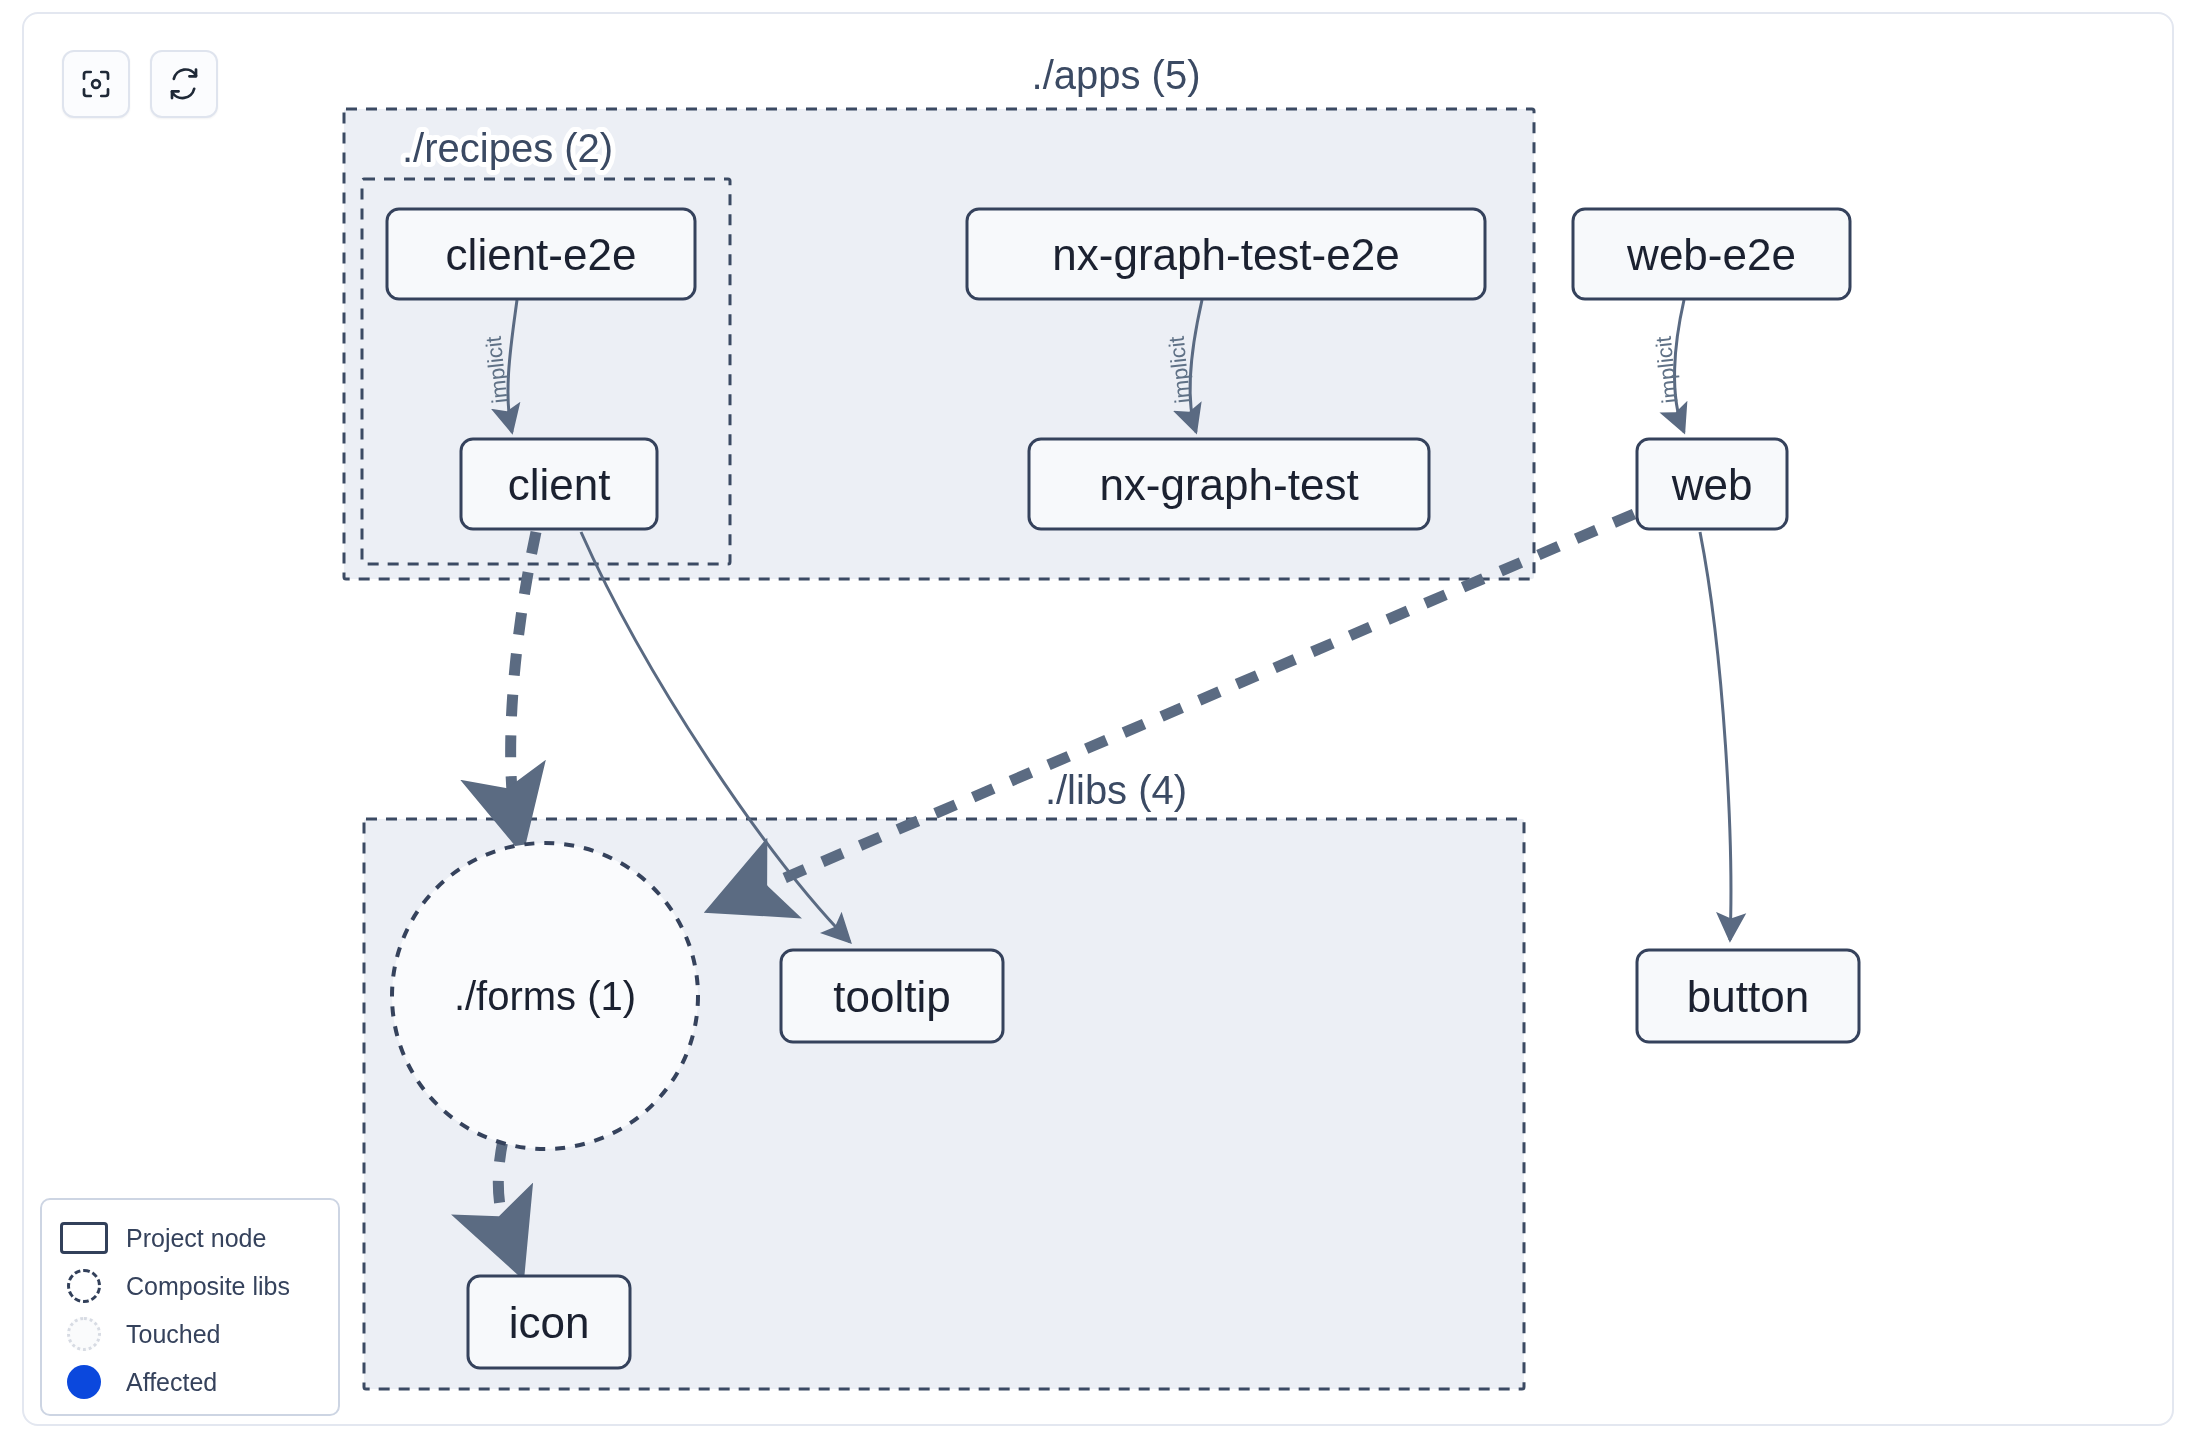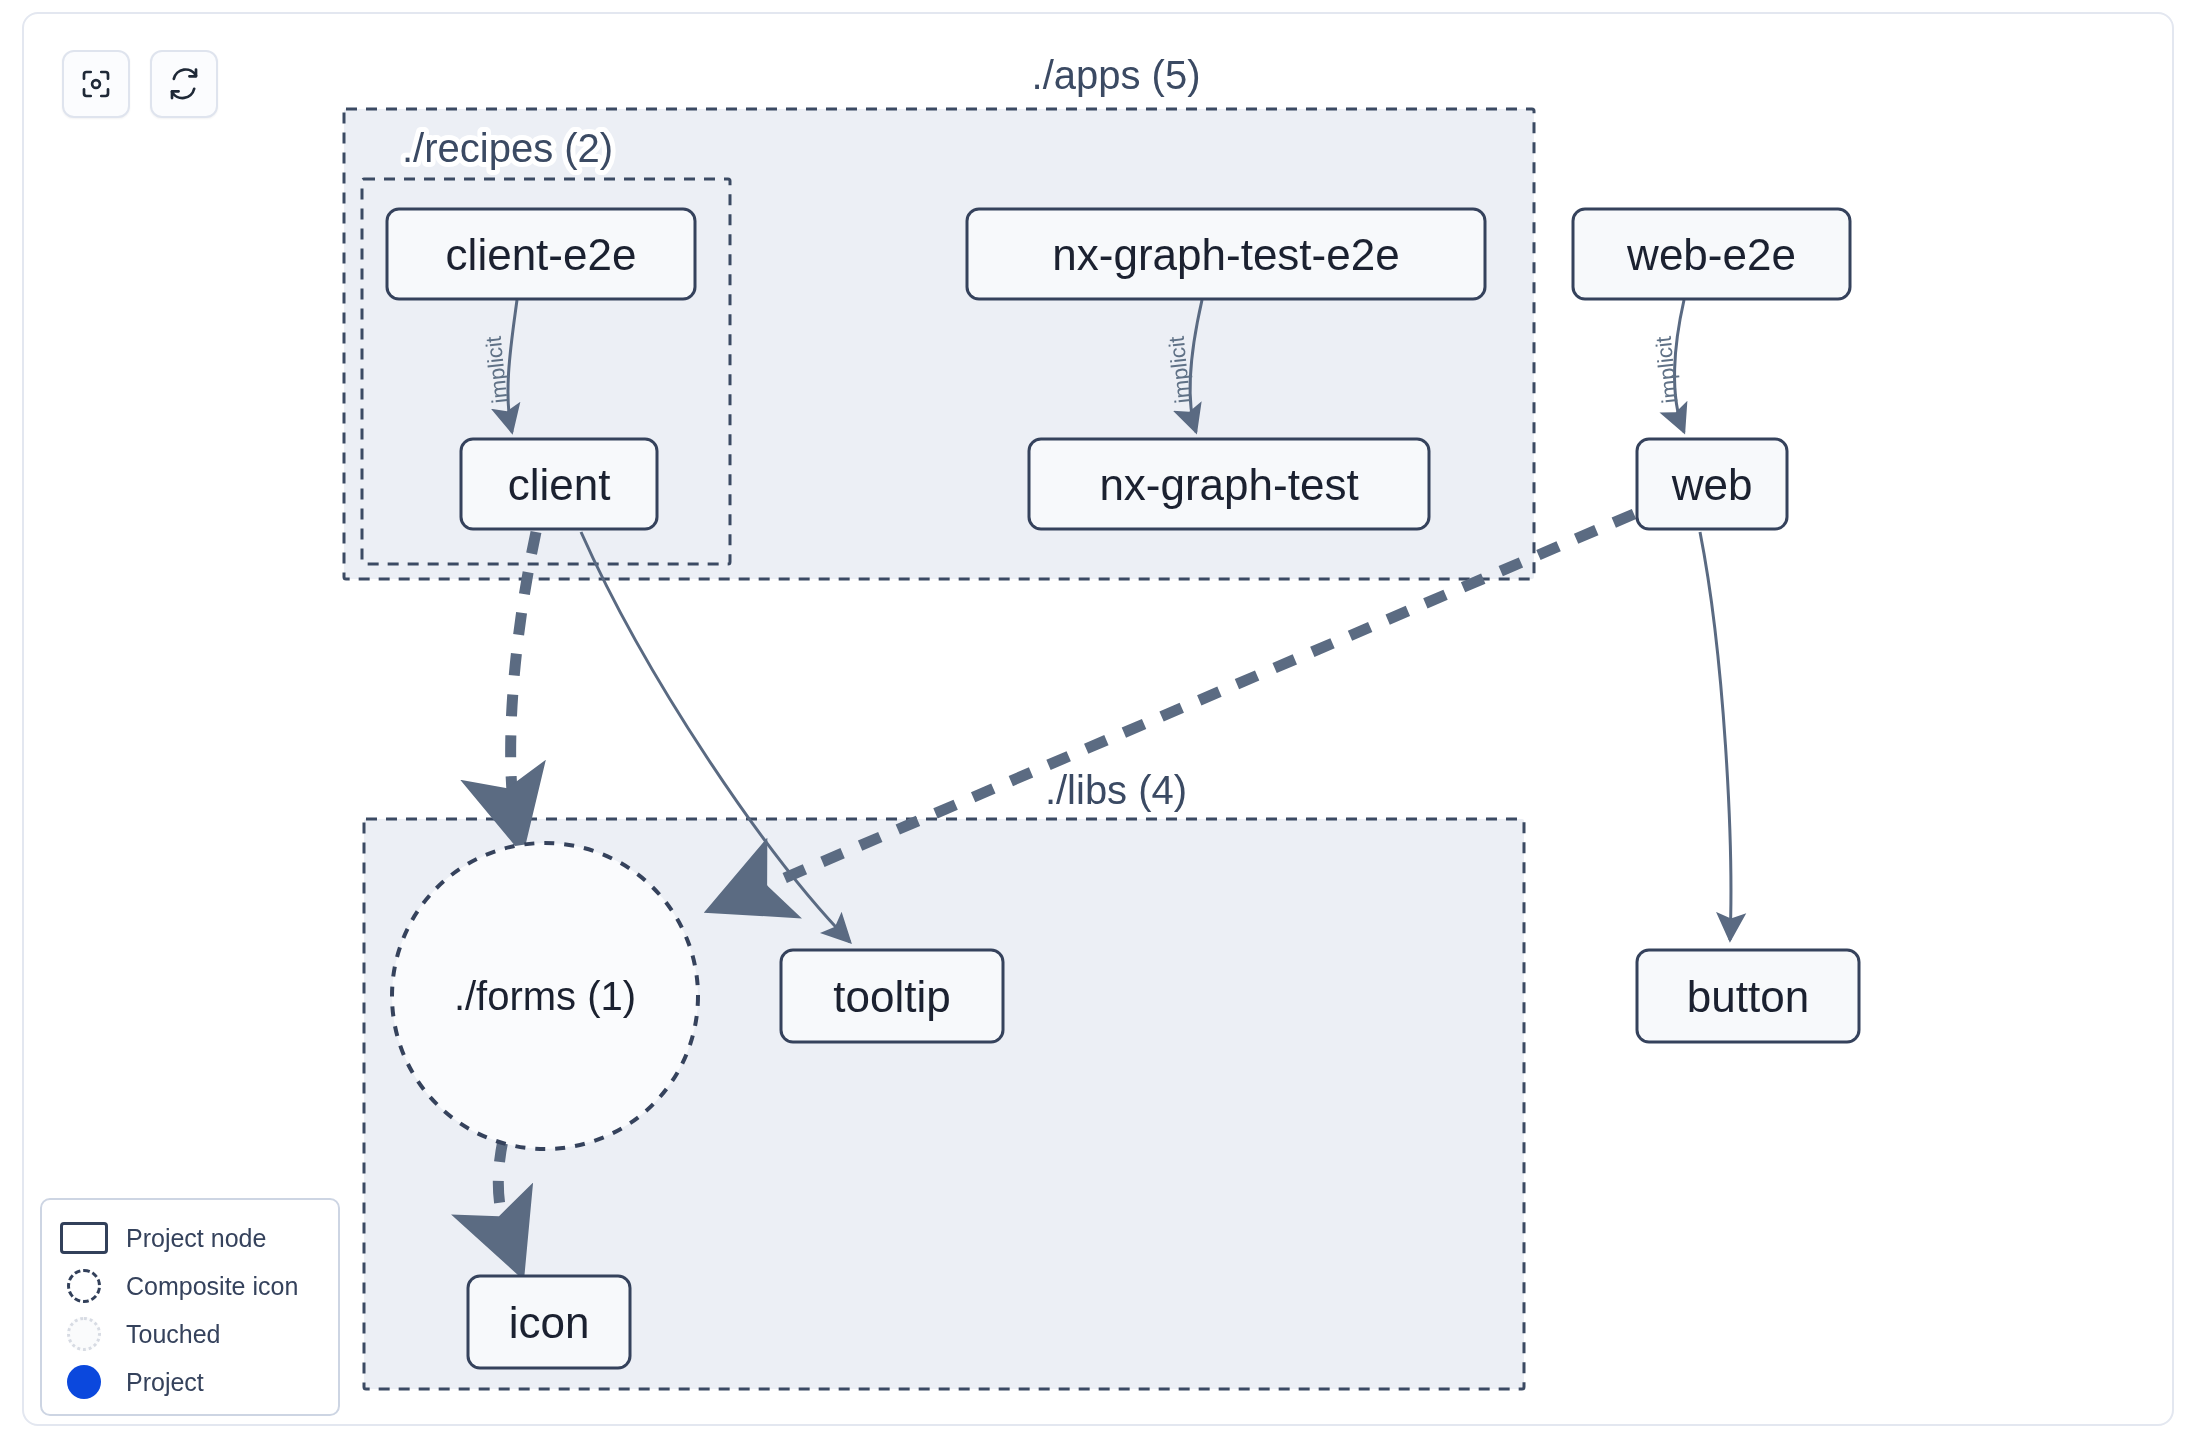--- a/index.html
+++ b/index.html
@@ -258,30 +258,30 @@
       <div class="legend-row">
         <span class="legend-swatch">
             <span class="sw-rect"></span>
           </span>
         <span class="legend-label">Project node</span>
       </div>
       <div class="legend-row">
         <span class="legend-swatch">
             <span class="sw-dashed-circle"></span>
           </span>
-        <span class="legend-label">Composite icon</span>
+        <span class="legend-label">Composite libs</span>
       </div>
       <div class="legend-row">
         <span class="legend-swatch">
             <span class="sw-dotted-circle"></span>
           </span>
         <span class="legend-label">Touched</span>
       </div>
       <div class="legend-row">
         <span class="legend-swatch">
             <span class="sw-blue-dot"></span>
           </span>
-        <span class="legend-label">Project</span>
+        <span class="legend-label">Affected</span>
       </div>
     </div>
 
   </div>
 </div>
 
 </body></html>

